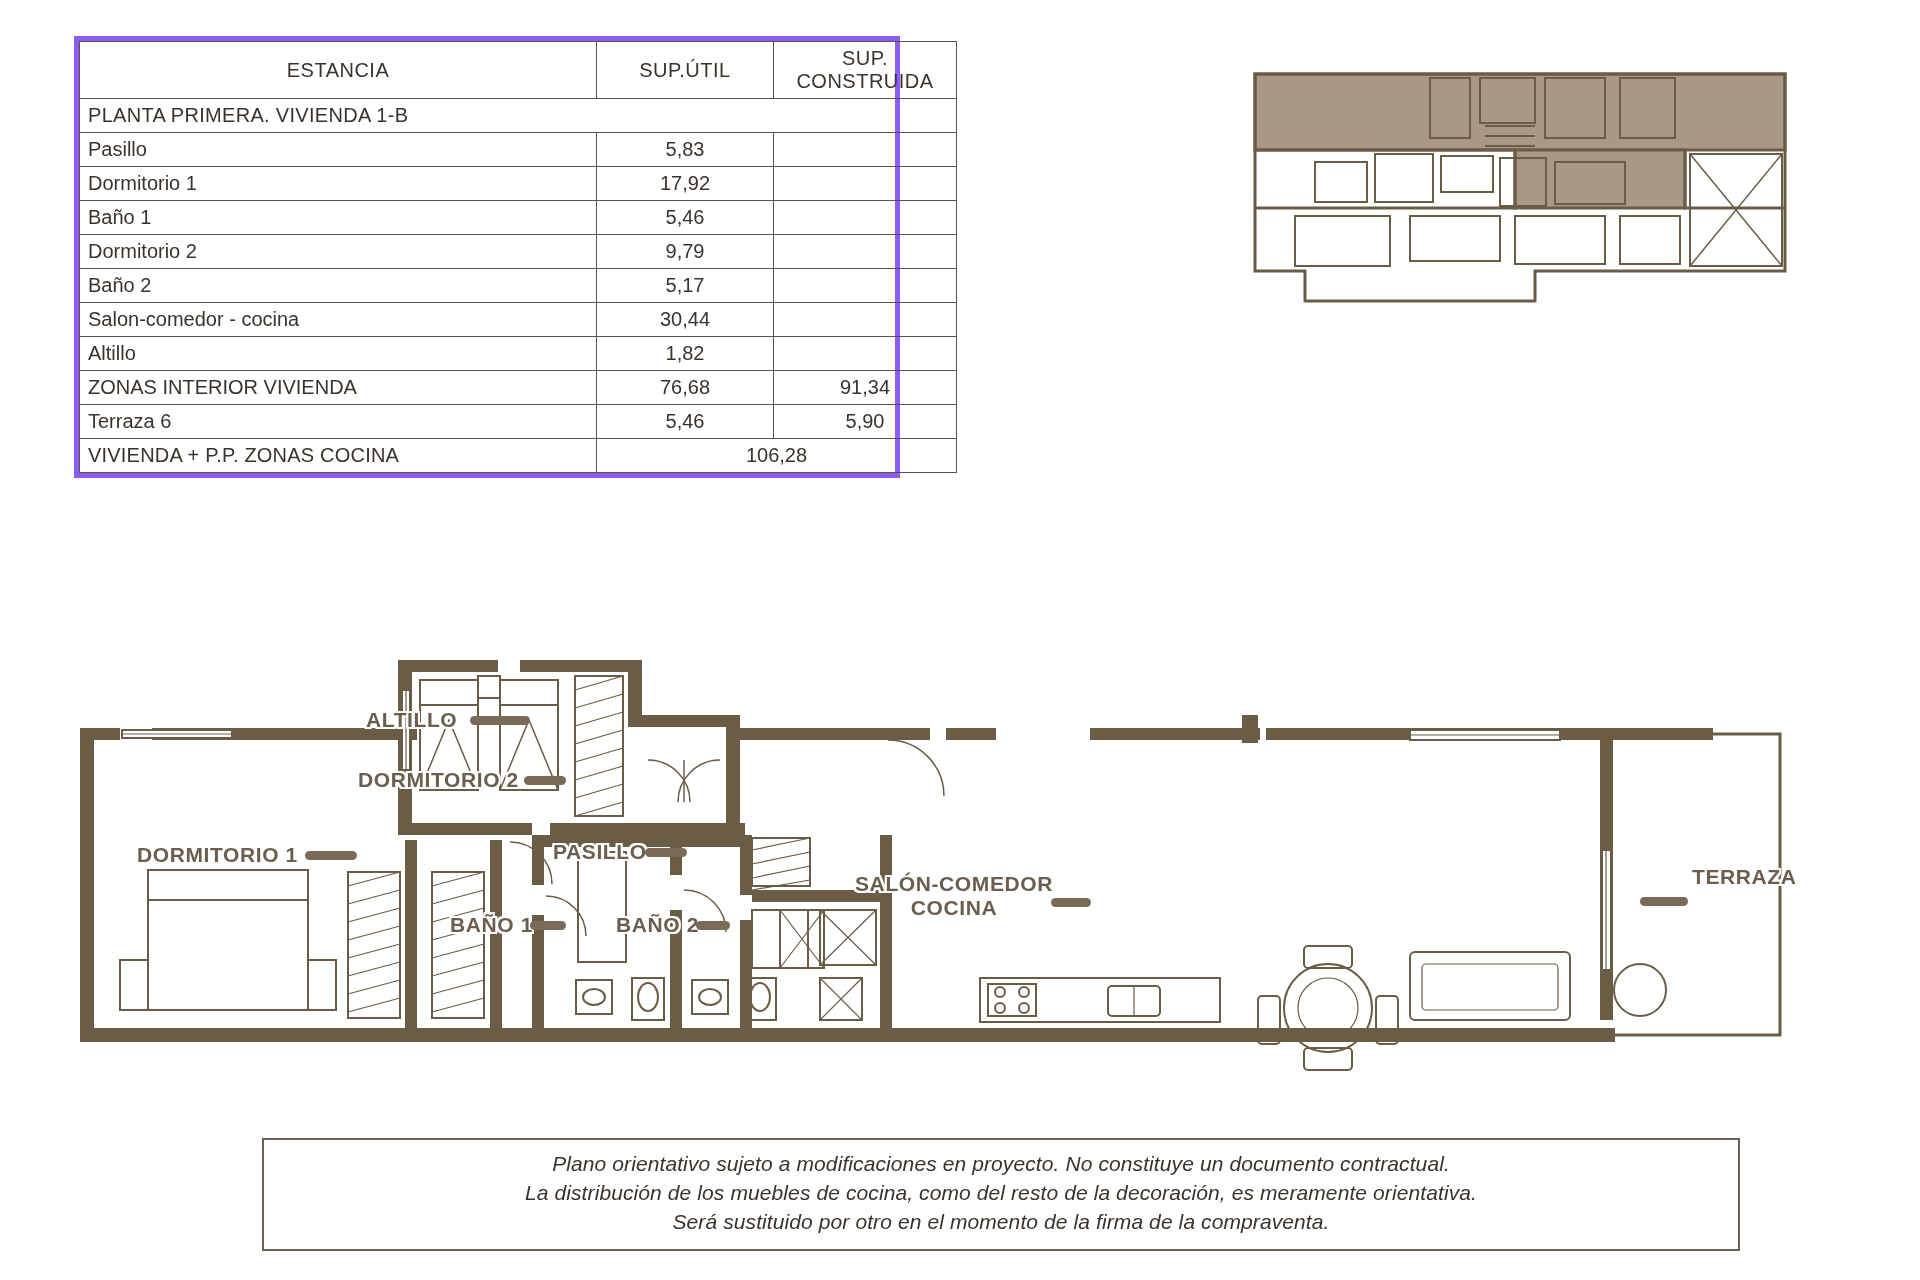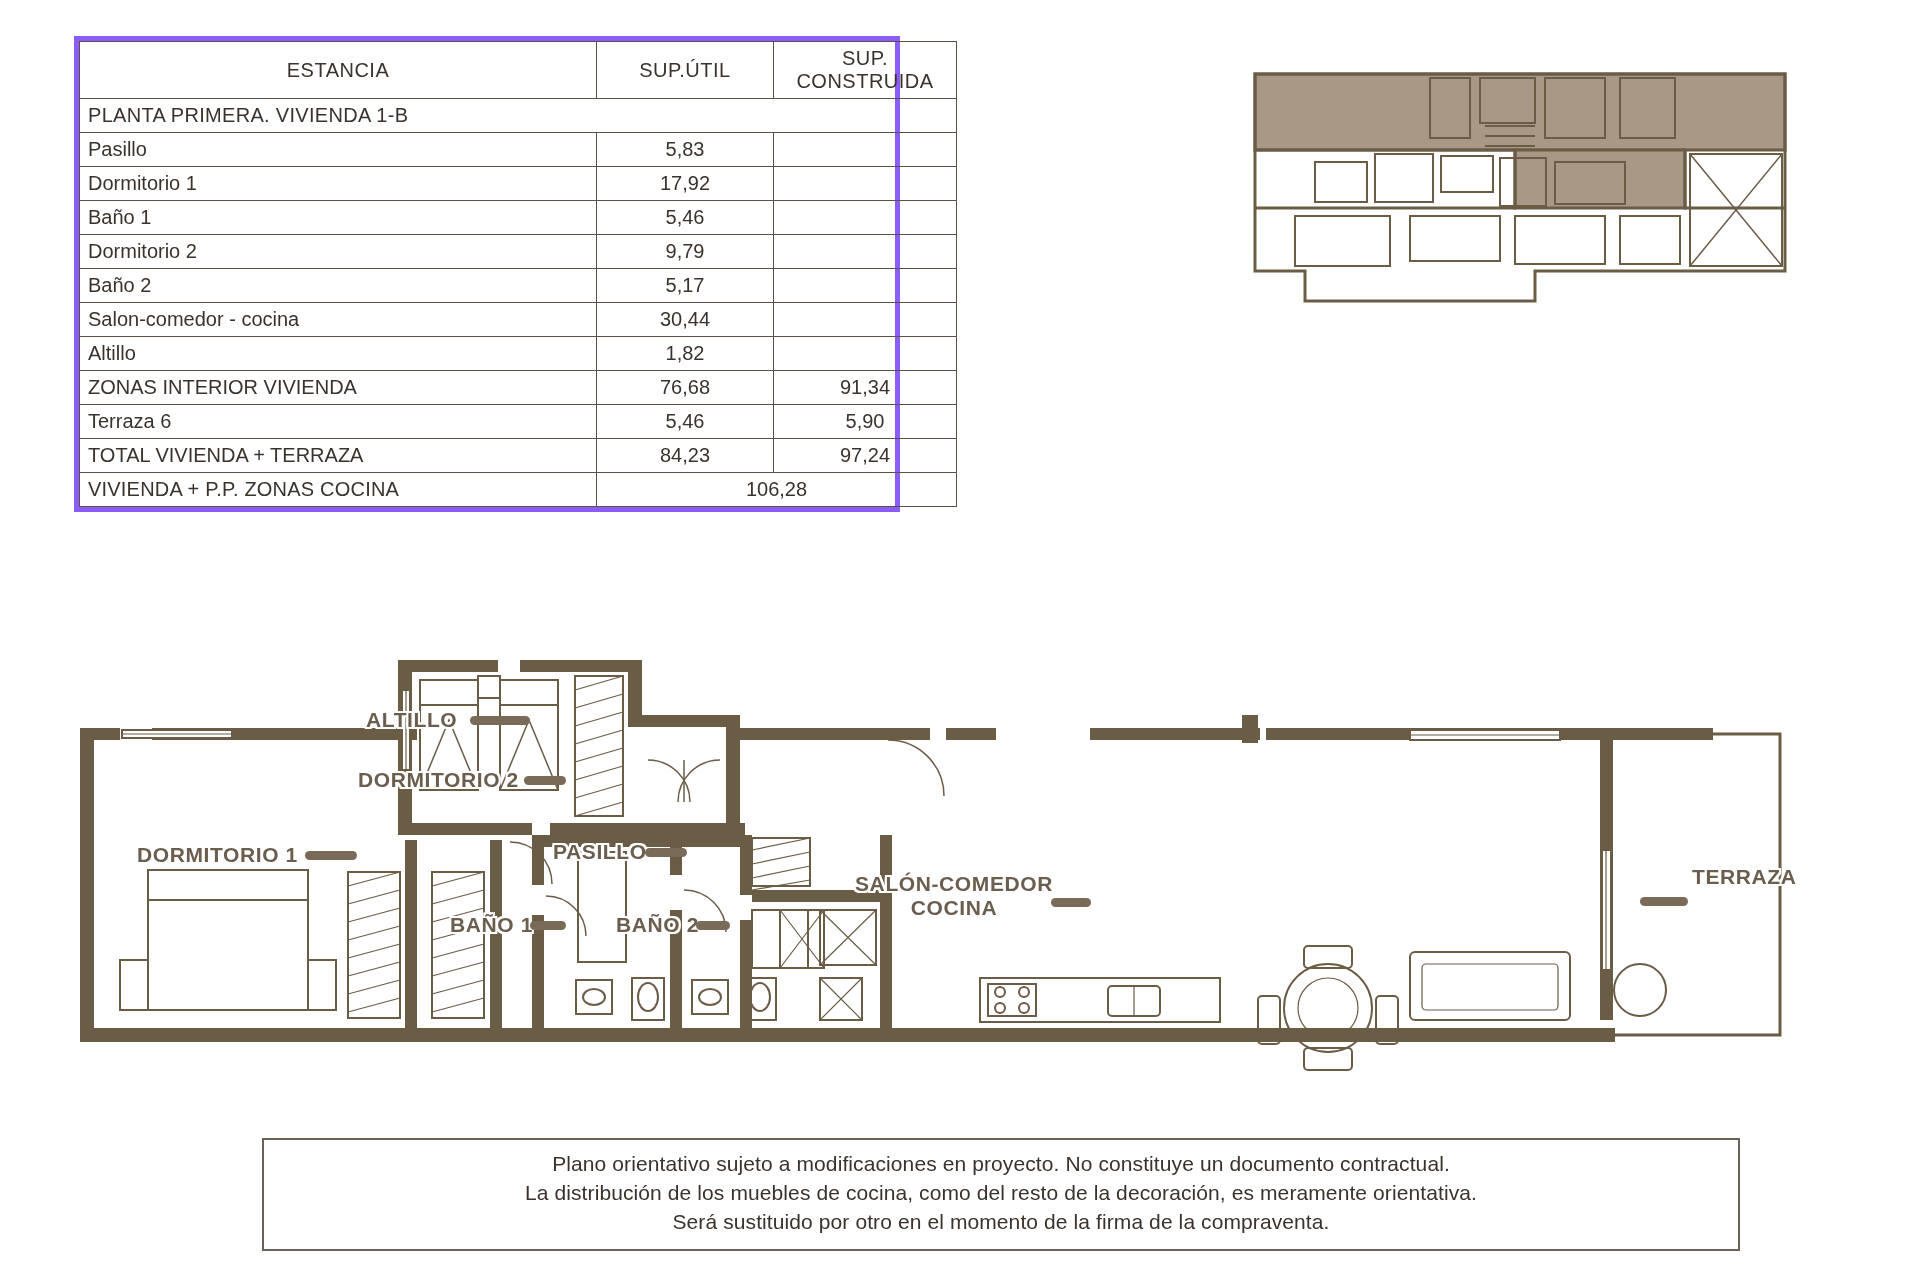--- a/index.html
+++ b/index.html
@@ -115,20 +115,21 @@
     padding: 10px 14px 12px 14px;
     background: #fff;
   }
   .disclaimer p {
     margin: 0;
     font-size: 21px;
     color: #3b332b;
     line-height: 1.38;
     text-align: center;
     letter-spacing: 0.1px;
+    font-style: italic;
   }
 </style>
 </head>
 <body>
 
 <div class="table-wrap">
   <table class="area-table">
     <tbody>
         <tr class="hdr">
       <td class="col-name">ESTANCIA</td>
@@ -179,25 +180,20 @@
     </tr>
     <tr class="bold-row">
       <td class="col-name">ZONAS INTERIOR VIVIENDA</td>
       <td class="col-util">76,68</td>
       <td class="col-const">91,34</td>
     </tr>
     <tr class="row">
       <td class="col-name">Terraza 6</td>
       <td class="col-util">5,46</td>
       <td class="col-const">5,90</td>
-    </tr>
-    <tr class="bold-row">
-      <td class="col-name">TOTAL VIVIENDA + TERRAZA</td>
-      <td class="col-util">84,23</td>
-      <td class="col-const">97,24</td>
     </tr>
     <tr>
       <td class="col-name last-label">VIVIENDA + P.P. ZONAS COCINA</td>
       <td class="merged" colspan="2">106,28</td>
     </tr>
   </tbody>
     </table>
 </div>
 
 <div class="keyplan">

